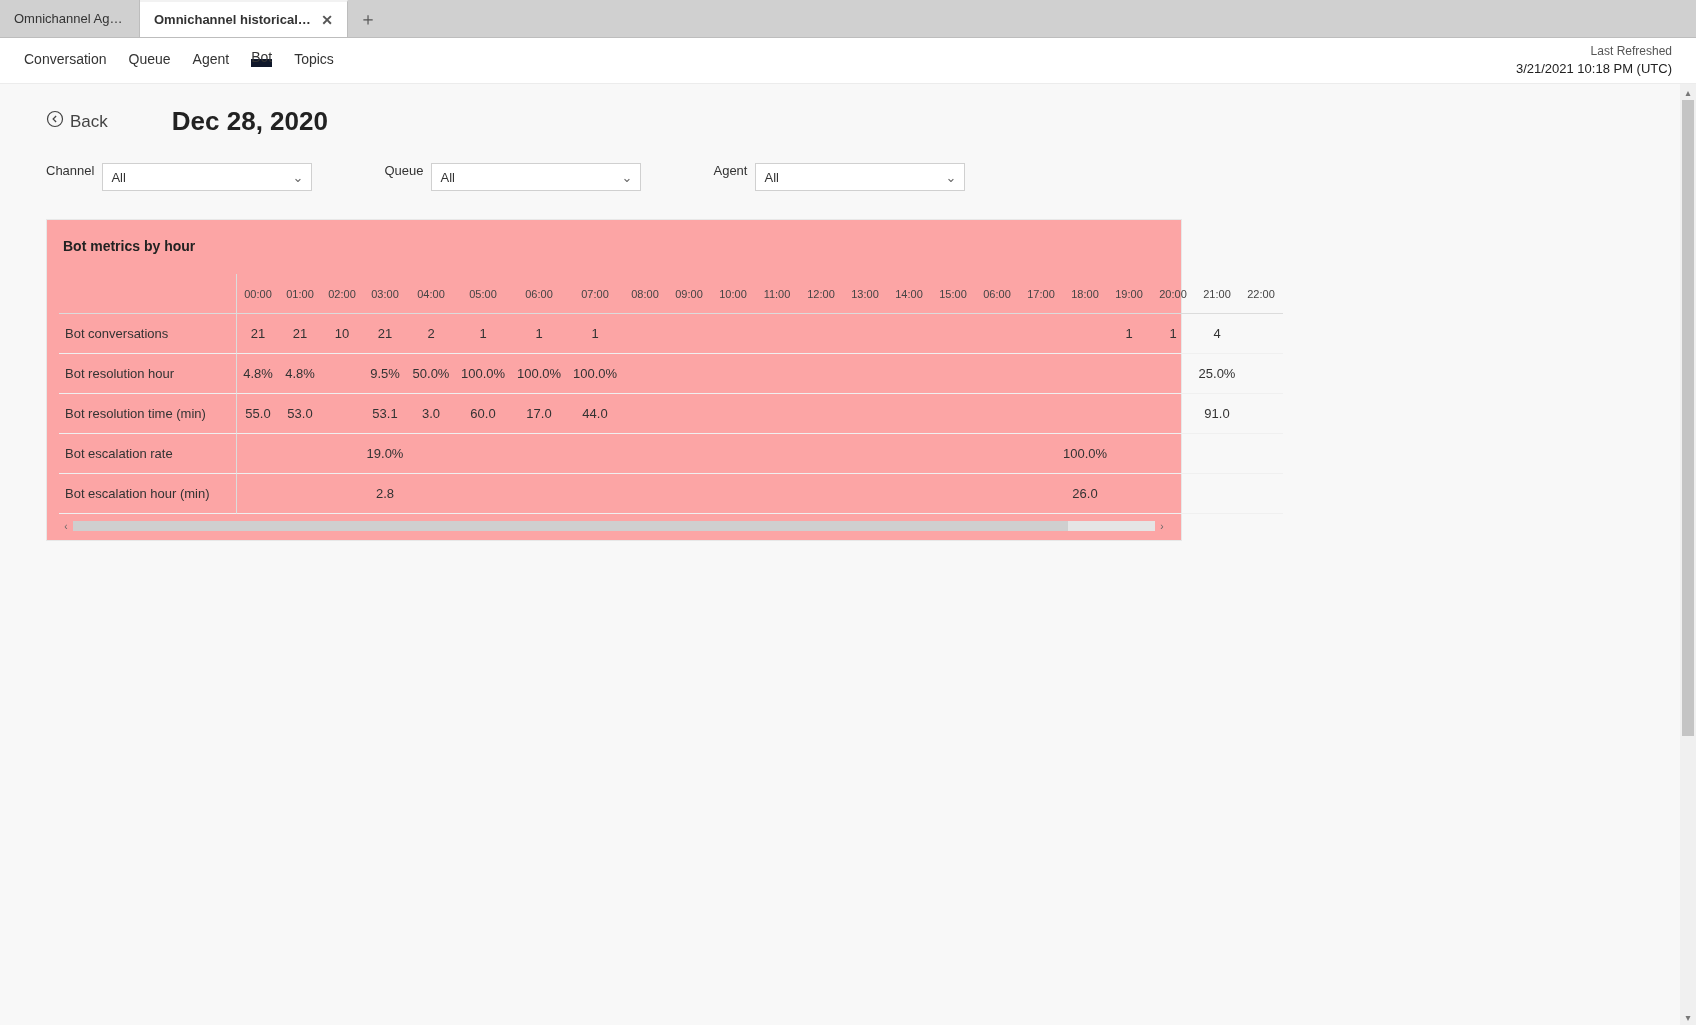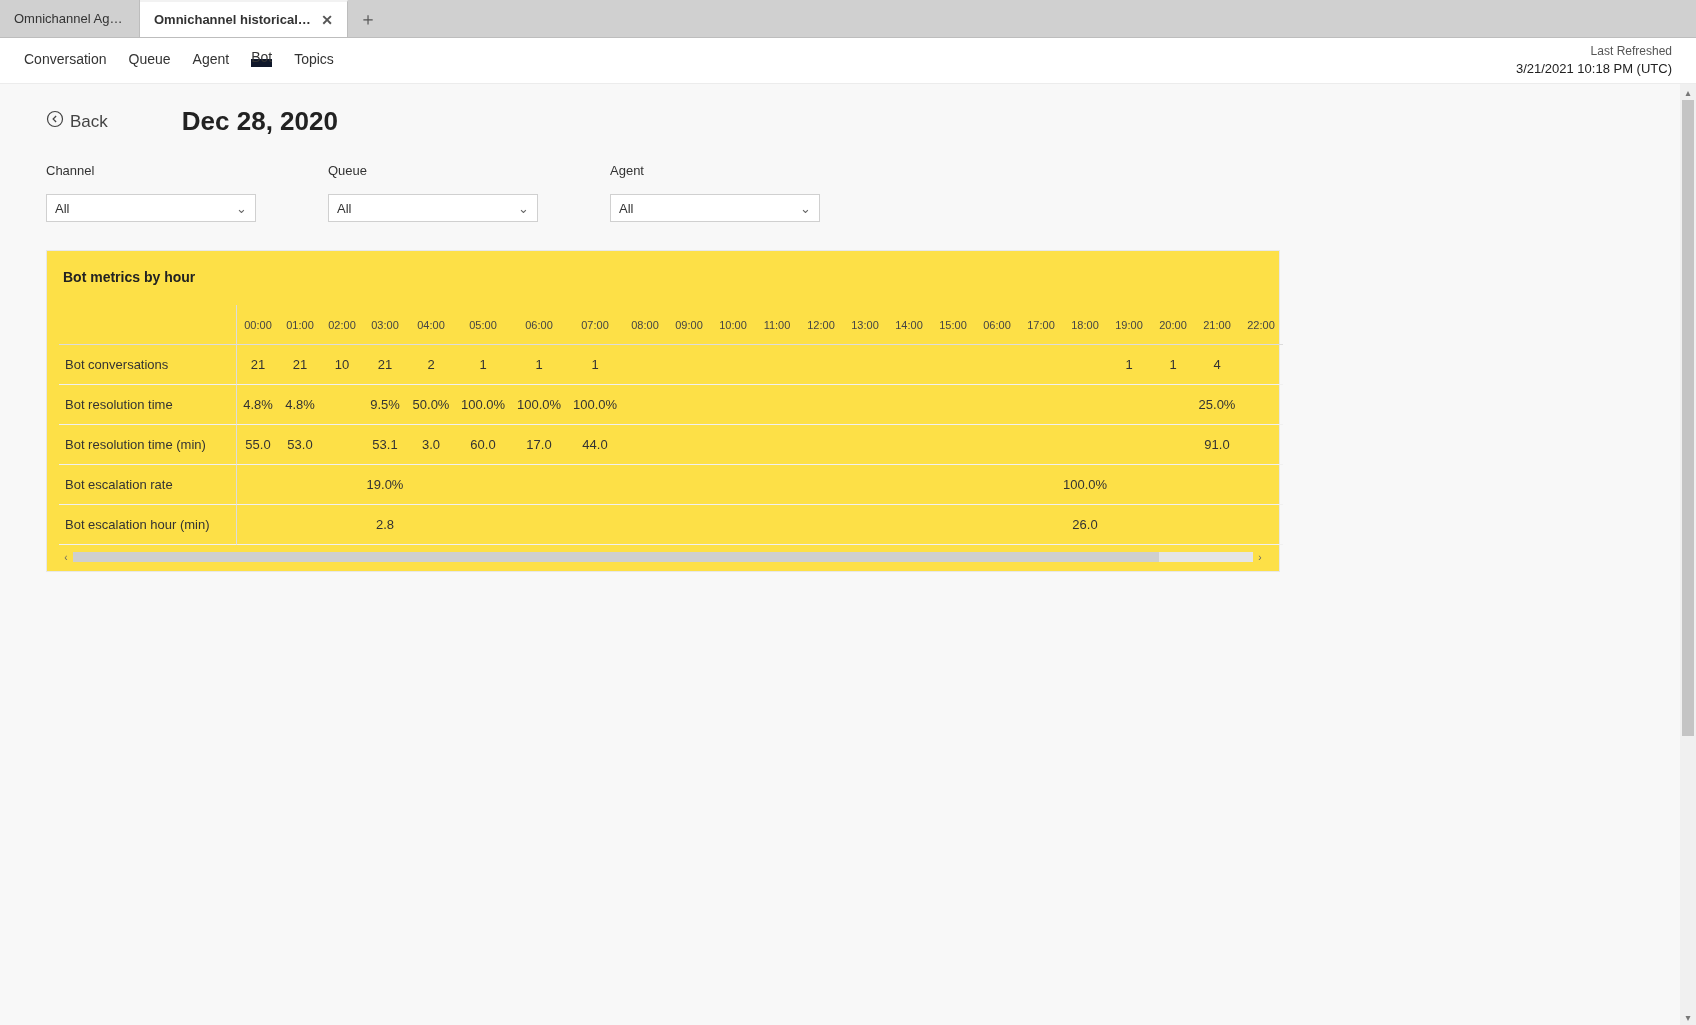--- a/index.html
+++ b/index.html
@@ -119,50 +119,49 @@
     gap: 6px;
     font-size: 17px;
     color: #444;
     cursor: pointer;
   }
   .back-btn svg { width: 18px; height: 18px; }
   .page-title {
     font-size: 26px;
     font-weight: 600;
     color: #222;
-    margin-left: 10px;
   }
 
   .filters-row {
     display: flex;
     gap: 72px;
     margin-bottom: 28px;
   }
-  .filter-col { display: flex; flex-direction: column; gap: 16px; justify-content: center; }
+  .filter-col { display: flex; flex-direction: row; gap: 8px; justify-content: center; }
   .filter-label { font-size: 13px; color: #333; }
   .filter-select {
     width: 210px;
     height: 28px;
     background: #fff;
     border: 1px solid #d0d0d0;
     display: flex;
     align-items: center;
     justify-content: space-between;
     padding: 0 8px;
     font-size: 13px;
     color: #333;
     cursor: pointer;
   }
   .filter-select .chev { color: #666; }
 
   
   .card {
-    background: #fde047;
+    background: #fca5a5;
     border: 1px solid #e8e8e8;
-    width: 1234px;
+    width: 1136px;
     padding: 18px 12px 8px 12px;
   }
   .card-title {
     font-size: 14px;
     font-weight: 600;
     color: #222;
     margin-bottom: 20px;
     padding-left: 4px;
   }
 
@@ -424,21 +423,21 @@
                 <td></td>
                 <td></td>
                 <td></td>
                 <td></td>
                 <td>1</td>
                 <td>1</td>
                 <td>4</td>
                 <td></td>
               </tr>
               <tr>
-                <td class="rowlabel">Bot resolution time</td>
+                <td class="rowlabel">Bot resolution hour</td>
                 <td>4.8%</td>
                 <td>4.8%</td>
                 <td></td>
                 <td>9.5%</td>
                 <td>50.0%</td>
                 <td>100.0%</td>
                 <td>100.0%</td>
                 <td>100.0%</td>
                 <td></td>
                 <td></td>

